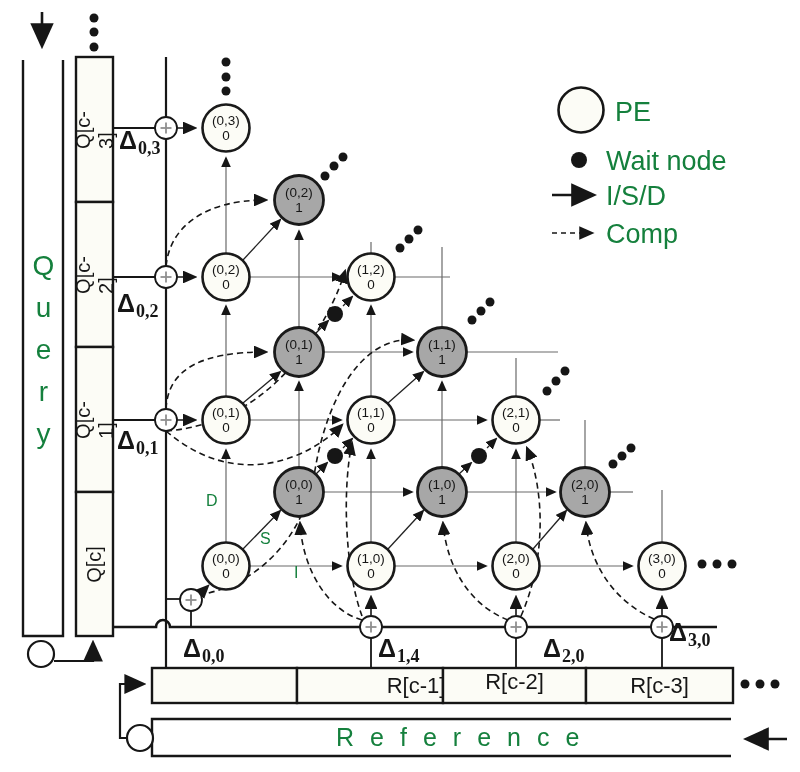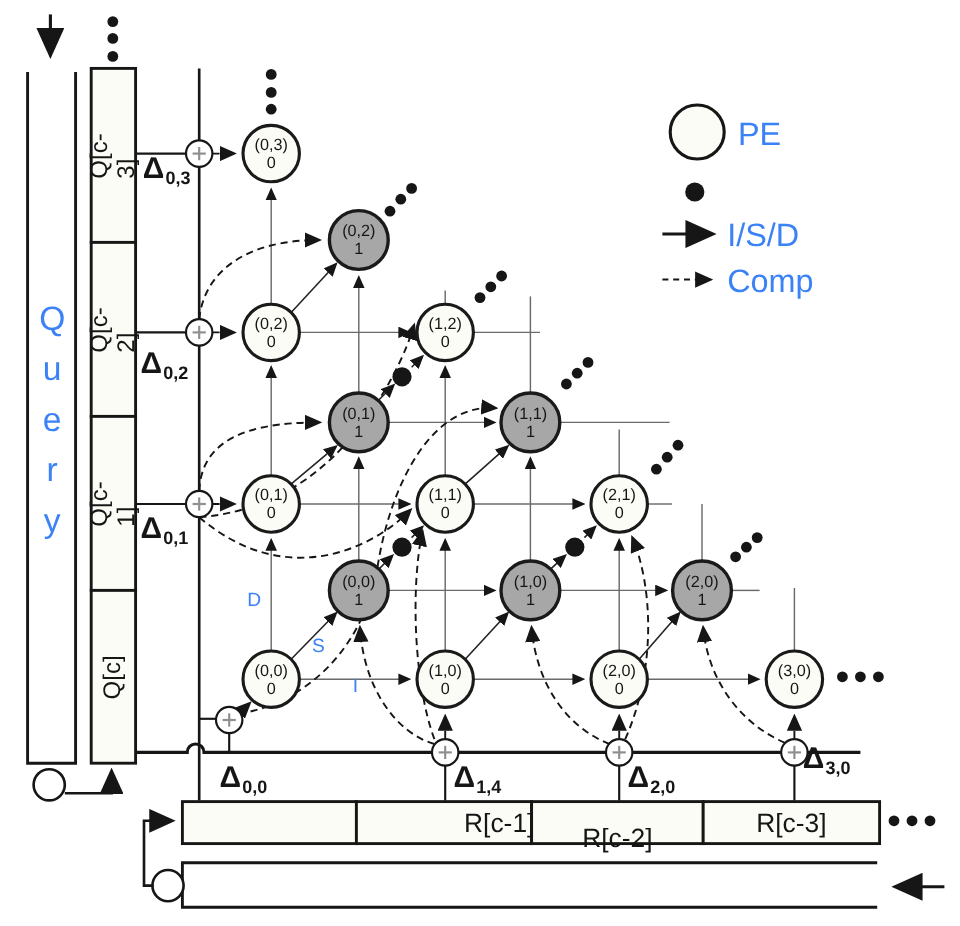--- a/index.html
+++ b/index.html
@@ -1,28 +1,28 @@
 <!DOCTYPE html>
 <html><head>
 <meta charset="utf-8">
 <style>
   html,body{margin:0;padding:0;background:#fff;}
   .canvas{position:relative;width:800px;height:772px;background:#ffffff;overflow:hidden;
           font-family:"Liberation Sans", sans-serif;color:#161616;}
   .canvas svg{position:absolute;left:0;top:0;}
-  .ovl{position:absolute;white-space:nowrap;color:#3b82f6;}
+  .ovl{position:absolute;white-space:nowrap;color:#15803d;}
   .legend-label{font-size:27px;}
   .qcell{position:absolute;display:flex;align-items:center;justify-content:center;}
   .qcell span{transform:rotate(-90deg);font-size:20px;letter-spacing:0px;}
   .rcell{position:absolute;display:flex;align-items:center;justify-content:center;font-size:22px;}
   .query-title{writing-mode:vertical-lr;text-orientation:upright;letter-spacing:11px;font-size:28px;}
   .ref-title{font-size:25px;letter-spacing:16px;}
   .delta{position:absolute;font-weight:bold;}
   .delta .db{font-size:25px;}
-  .delta .ds{font-size:15px;position:relative;top:5px;margin-left:1px;}
+  .delta .ds{font-size:18px;position:relative;top:5px;margin-left:1px;font-family:Liberation Serif, serif;}
   .edge-lab{font-size:16px;}
 </style>
 </head>
 <body>
 
 <div class="canvas">
   <svg id="svg" width="800" height="772" viewBox="0 0 800 772">
     <defs>
       <marker id="ah" markerWidth="9" markerHeight="8" refX="7.5" refY="4" orient="auto">
         <path d="M0,0 L9,4 L0,8 z" fill="#161616"></path>
@@ -226,47 +226,49 @@
       </g>
     <g id="gLegend">
         <circle cx="581" cy="110" r="22.5" fill="#fcfcf6" stroke="#161616" stroke-width="2.6"></circle>
         <circle cx="579" cy="160" r="8" fill="#161616"></circle>
         <line x1="552" y1="195" x2="592" y2="195" stroke="#161616" stroke-width="2.6" marker-end="url(#ahb)"></line>
         <line x1="552" y1="233" x2="592" y2="233" stroke="#161616" stroke-width="1.7" stroke-dasharray="5 4" marker-end="url(#ah)"></line>
       </g>
   </svg>
 
   <div class="ovl legend-label" style="left:615px;top:97px;">PE</div>
+  <div class="ovl legend-label" style="left:606px;top:146px;">Wait node</div>
   <div class="ovl legend-label" style="left:606px;top:181px;">I/S/D</div>
   <div class="ovl legend-label" style="left:606px;top:219px;">Comp</div>
 
   <div class="ovl query-title" style="left:27px;top:250px;">Query</div>
 
   <div class="qcell" style="left:76px;top:57px;width:37px;height:145px;">
       <span>Q[c-3]</span>
     </div>
   <div class="qcell" style="left:76px;top:202px;width:37px;height:145px;">
       <span>Q[c-2]</span>
     </div>
   <div class="qcell" style="left:76px;top:347px;width:37px;height:145px;">
       <span>Q[c-1]</span>
     </div>
   <div class="qcell" style="left:76px;top:492px;width:37px;height:144px;">
       <span>Q[c]</span>
     </div>
 
   <div class="rcell" style="left:297px;top:668px;width:146px;height:35px;padding-left:46px;">R[c-1]</div>
-  <div class="rcell" style="left:443px;top:685px;width:143px;height:28px;">R[c-2]</div>
+  <div class="rcell" style="left:443px;top:668px;width:143px;height:28px;">R[c-2]</div>
   <div class="rcell" style="left:586px;top:668px;width:147px;height:35px;border-radius:17px;">R[c-3]</div>
 
+  <div class="ovl ref-title" style="left:336px;top:723px;">Reference</div>
 
   <div class="delta" style="left:119px;top:126px;"><span class="db">Δ</span><span class="ds">0,3</span></div>
   <div class="delta" style="left:117px;top:277px;margin-top:12px;"><span class="db">Δ</span><span class="ds">0,2</span></div>
   <div class="delta" style="left:117px;top:426px;"><span class="db">Δ</span><span class="ds">0,1</span></div>
   <div class="delta" style="left:183px;top:634px;"><span class="db">Δ</span><span class="ds">0,0</span></div>
   <div class="delta" style="left:378px;top:634px;"><span class="db">Δ</span><span class="ds">1,4</span></div>
-  <div class="delta" style="left:523px;top:634px;"><span class="db">Δ</span><span class="ds">2,0</span></div>
+  <div class="delta" style="left:543px;top:634px;"><span class="db">Δ</span><span class="ds">2,0</span></div>
   <div class="delta" style="left:669px;top:618px;text-align:center;"><span class="db">Δ</span><span class="ds">3,0</span></div>
 
   <div class="ovl edge-lab" style="left:206px;top:492px;">D</div>
   <div class="ovl edge-lab" style="left:260px;top:530px;">S</div>
   <div class="ovl edge-lab" style="left:294px;top:564px;">I</div>
 </div>
 
 </body></html>

